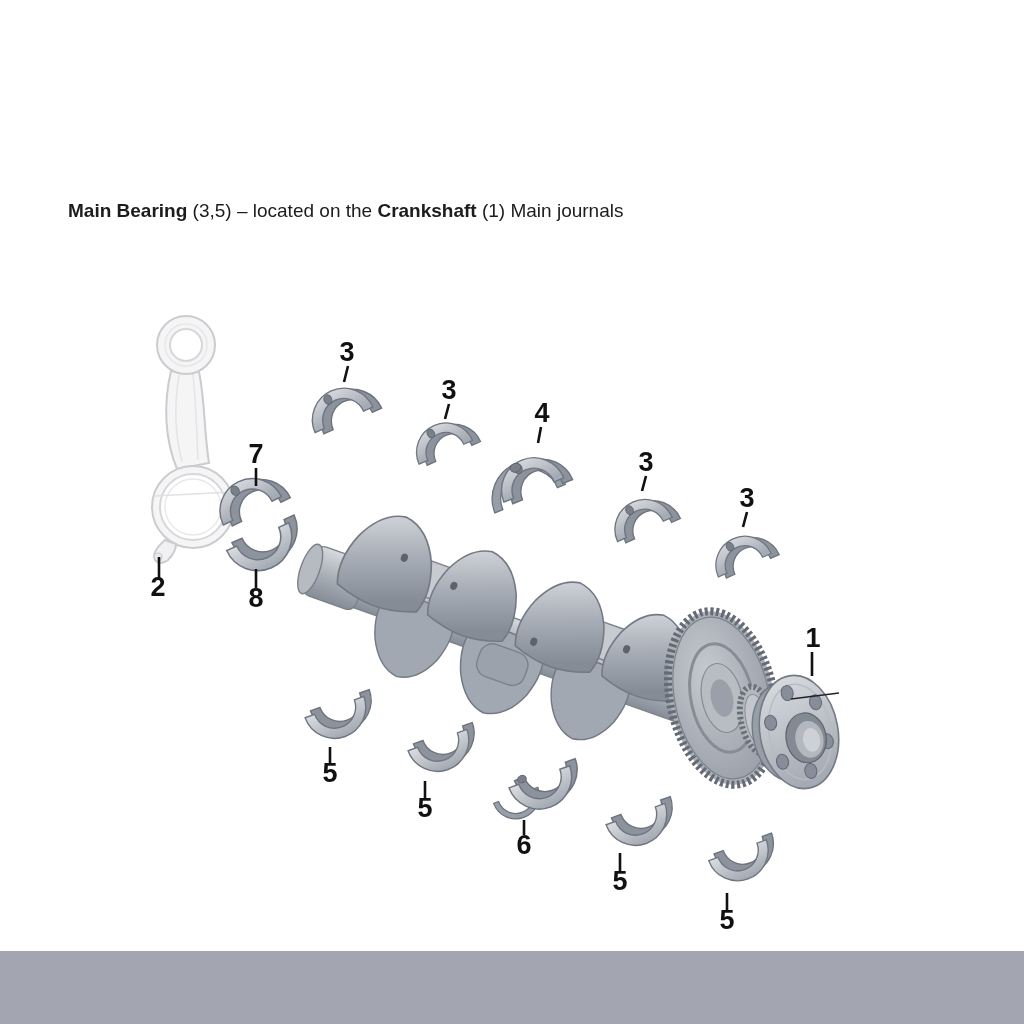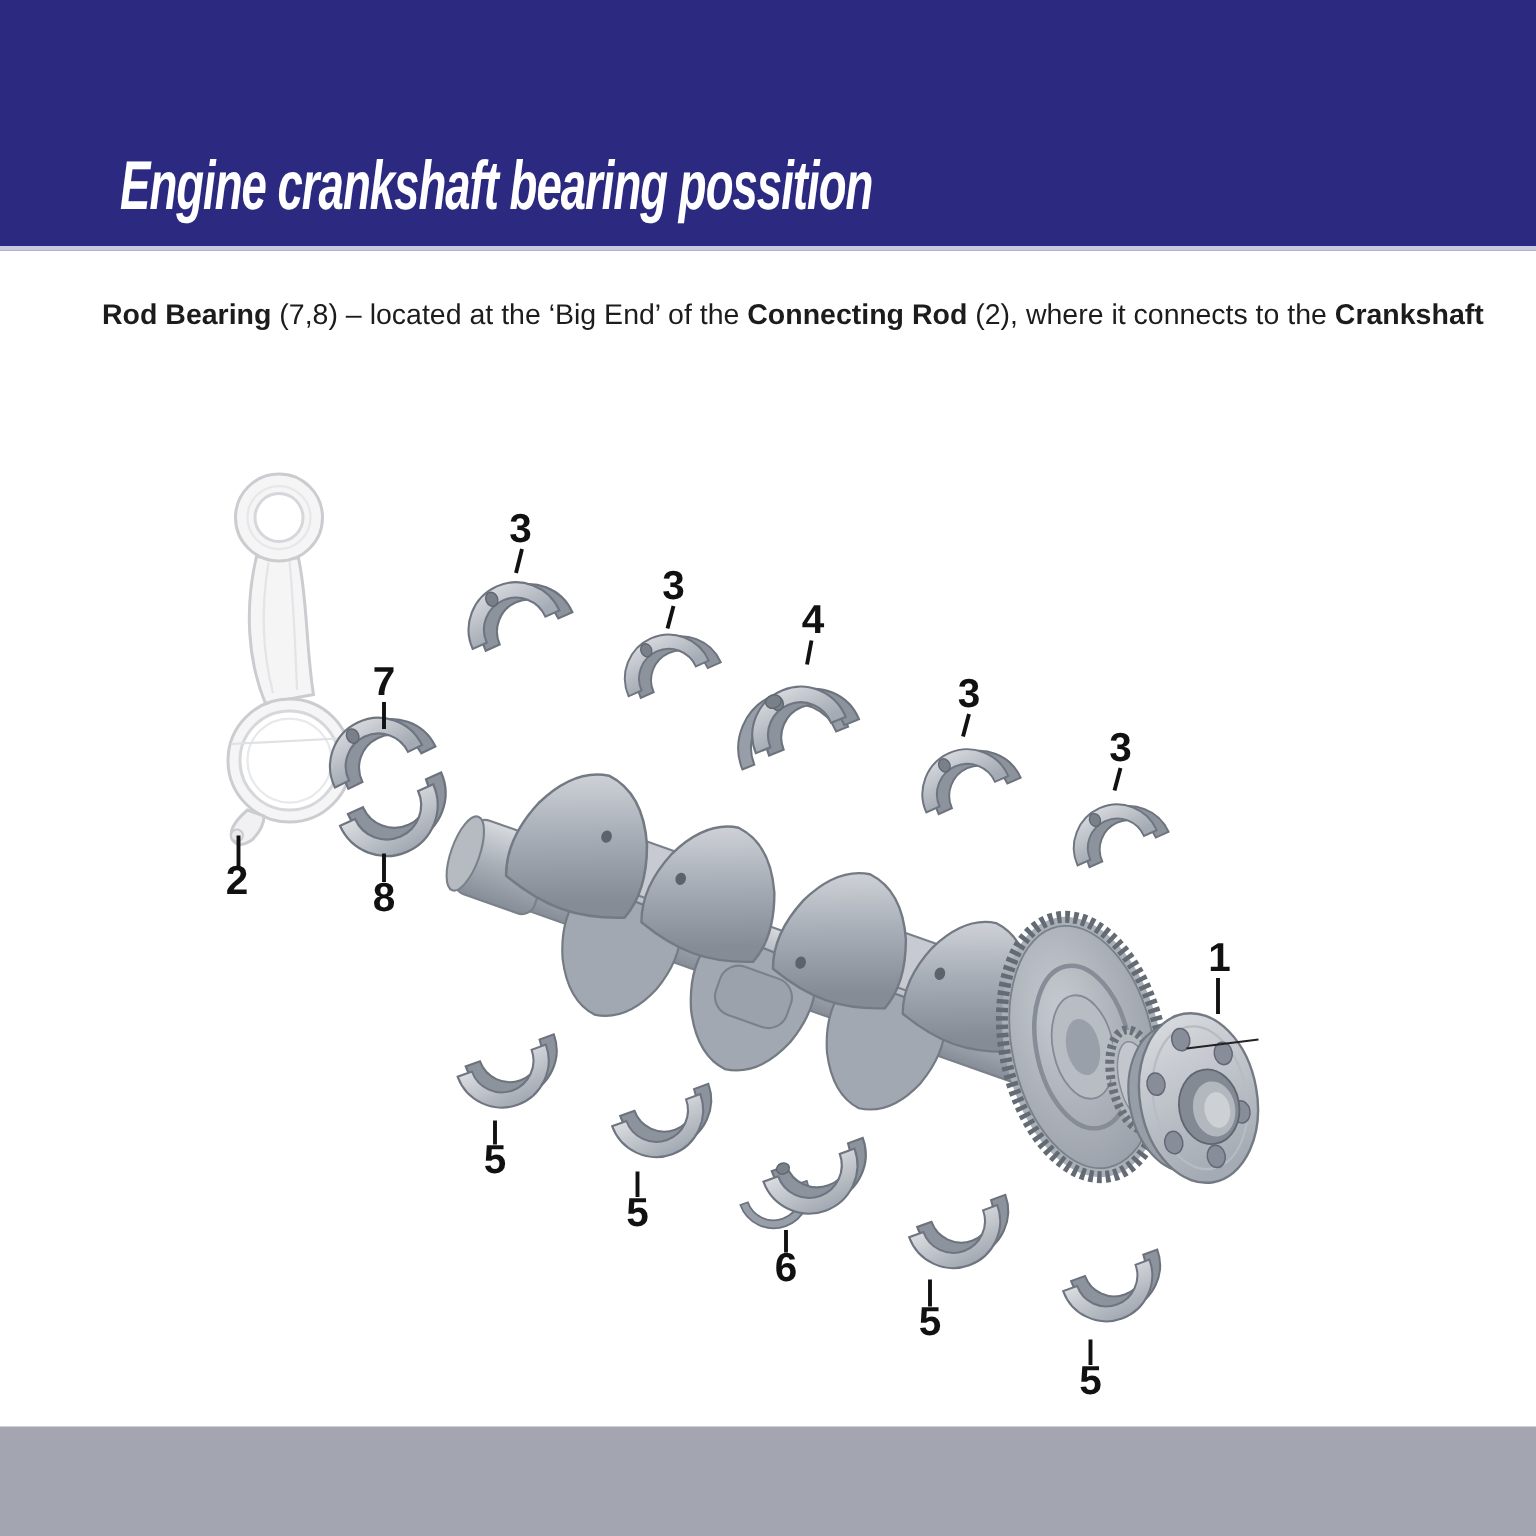--- a/index.html
+++ b/index.html
@@ -18,26 +18,23 @@
   .footer{position:absolute;left:0;top:951px;width:1024px;height:73px;background:#a3a6b1;}
   .callout{font-family:"Liberation Sans",sans-serif;font-weight:700;font-size:27px;fill:#111111;}
   .leader{stroke:#111111;stroke-width:2.6;fill:none;}
   .thinline{stroke:#222222;stroke-width:1.3;fill:none;}
 </style>
 </head>
 <body>
 
 <div class="page">
 
-  <div class="header">
-    <div class="title">Engine crankshaft bearing possition</div>
-  </div>
 
   <div class="description">
-    <p class="line"><span class="b">Rod Bearing </span><span>(7,8) – located at the ‘Big End’ of the </span><span class="b">Connecting Rod</span><span> (2), where it connects to the </span><span class="b">Crankshaft</span></p>
+    <p class="line"><span class="b">Main Bearing </span><span>(3,5) – located on the </span><span class="b">Crankshaft</span><span> (1) Main journals</span></p>
   </div>
 
   <svg class="diagram" viewBox="0 0 1024 651" xmlns="http://www.w3.org/2000/svg" xmlns:xlink="http://www.w3.org/1999/xlink">
     <defs>
       <linearGradient id="gMetal" x1="0" y1="0" x2="0" y2="1">
         <stop offset="0" stop-color="#d7dade"></stop>
           <stop offset="0.5" stop-color="#aab0b8"></stop>
           <stop offset="1" stop-color="#868d97"></stop>
       </linearGradient>
       <linearGradient id="gWeb" x1="0" y1="0" x2="0.35" y2="1">

